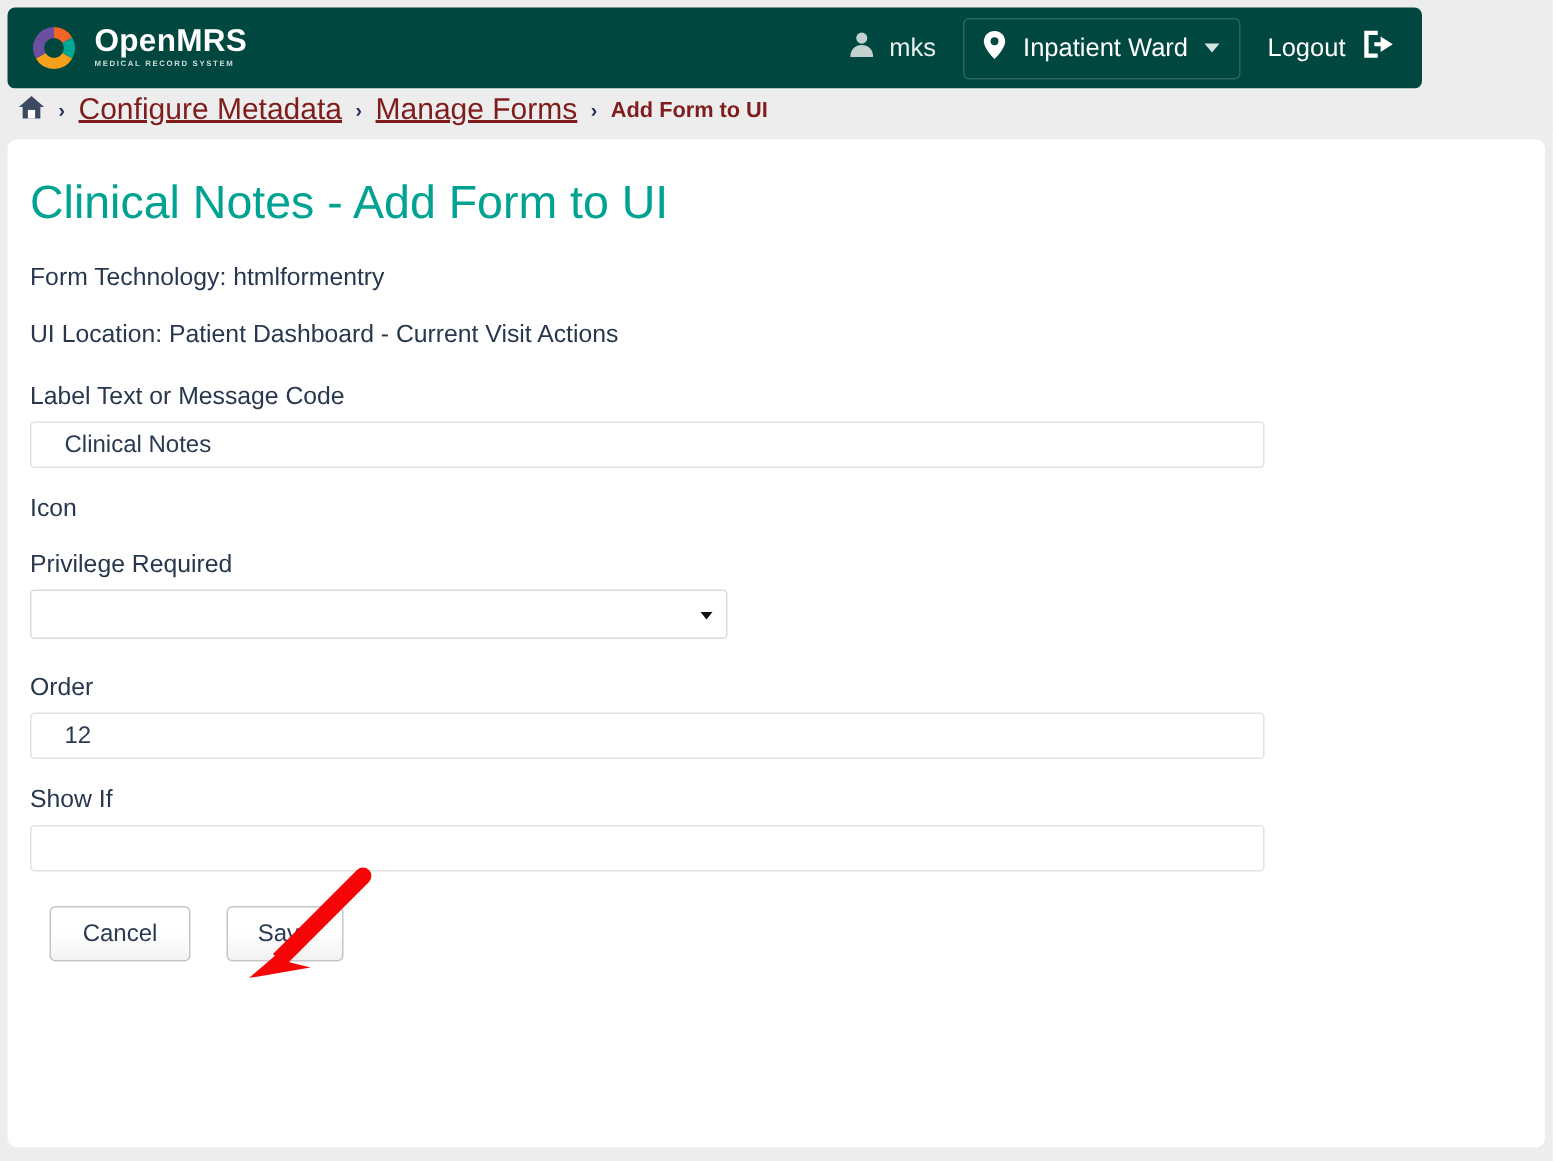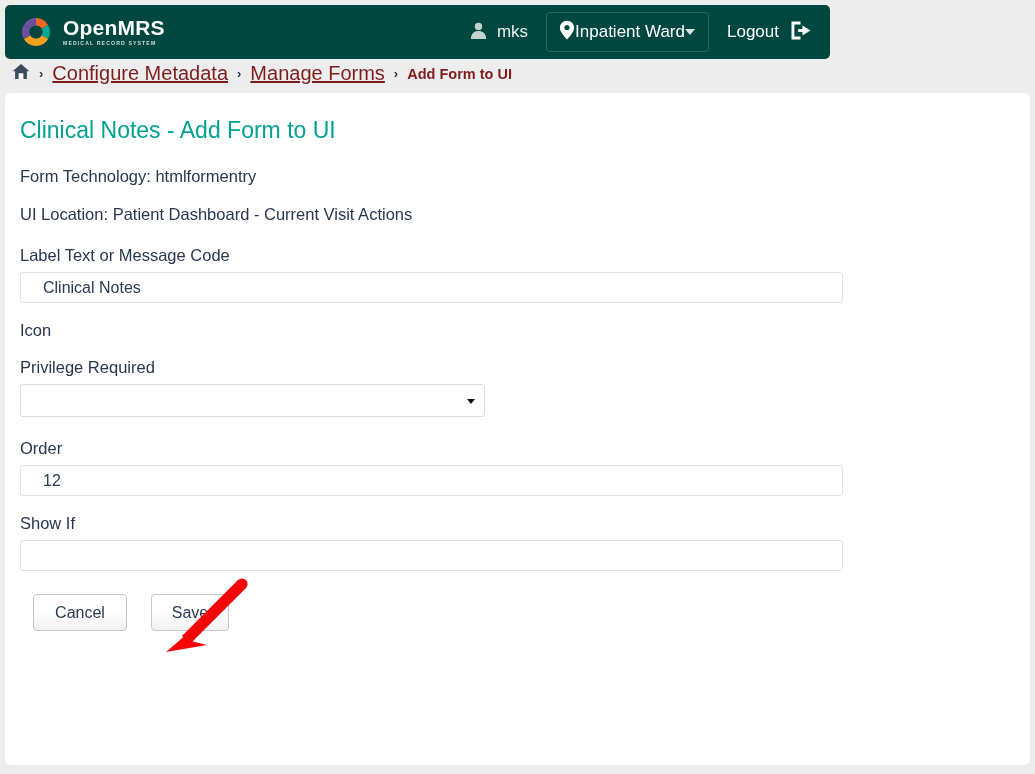--- a/index.html
+++ b/index.html
@@ -8,21 +8,21 @@
     width: 1035px; height: 774px;
     background: #ededed;
     font-family: "Liberation Sans", sans-serif;
     overflow: hidden;
   }
 
   
   .header {
     position: absolute;
     left: 5px; top: 5px;
-    width: 825px; height: 54px;
+    width: 943px; height: 54px;
     background: #00473f;
     border-radius: 5px;
     display: flex;
     align-items: center;
     justify-content: space-between;
     padding: 0 18px 0 14px;
   }
   .brand { display: flex; align-items: center; gap: 10px; }
   .brand-logo { width: 34px; height: 34px; position: relative; }
   .brand-text { display: flex; flex-direction: column; line-height: 1; }
@@ -32,21 +32,21 @@
   }
   .brand-sub {
     color: #cfdedb; font-size: 5.2px; letter-spacing: 1.1px;
     margin-top: 3px; font-weight: bold;
   }
 
   .header-right { display: flex; align-items: center; gap: 18px; }
   .hdr-user { display: flex; align-items: center; gap: 9px; }
   .hdr-user-name { color: #e8efee; font-size: 17px; }
   .loc-box {
-    display: flex; align-items: center; 
+    display: flex; align-items: center; gap: 11px;
     border: 1px solid #2d655c;
     border-radius: 4px;
     padding: 7px 13px 7px 12px;
   }
   .loc-name { color: #ffffff; font-size: 17px; }
   .caret-down {
     width: 0; height: 0;
     border-left: 5px solid transparent;
     border-right: 5px solid transparent;
     border-top: 6px solid #d8e4e2;
@@ -76,21 +76,21 @@
     position: absolute;
     left: 5px; top: 93px;
     width: 1025px; height: 672px;
     background: #ffffff;
     border-radius: 6px;
   }
   .card-inner { padding: 24px 16px 0 15px; }
 
   .page-title {
     color: #00a291;
-    font-size: 23px;
+    font-size: 31px;
     margin: 0 0 23px 0;
     font-weight: normal;
   }
   .meta-line {
     color: #28374e;
     font-size: 16.5px;
     margin-bottom: 19px;
   }
 
   .field-label {

